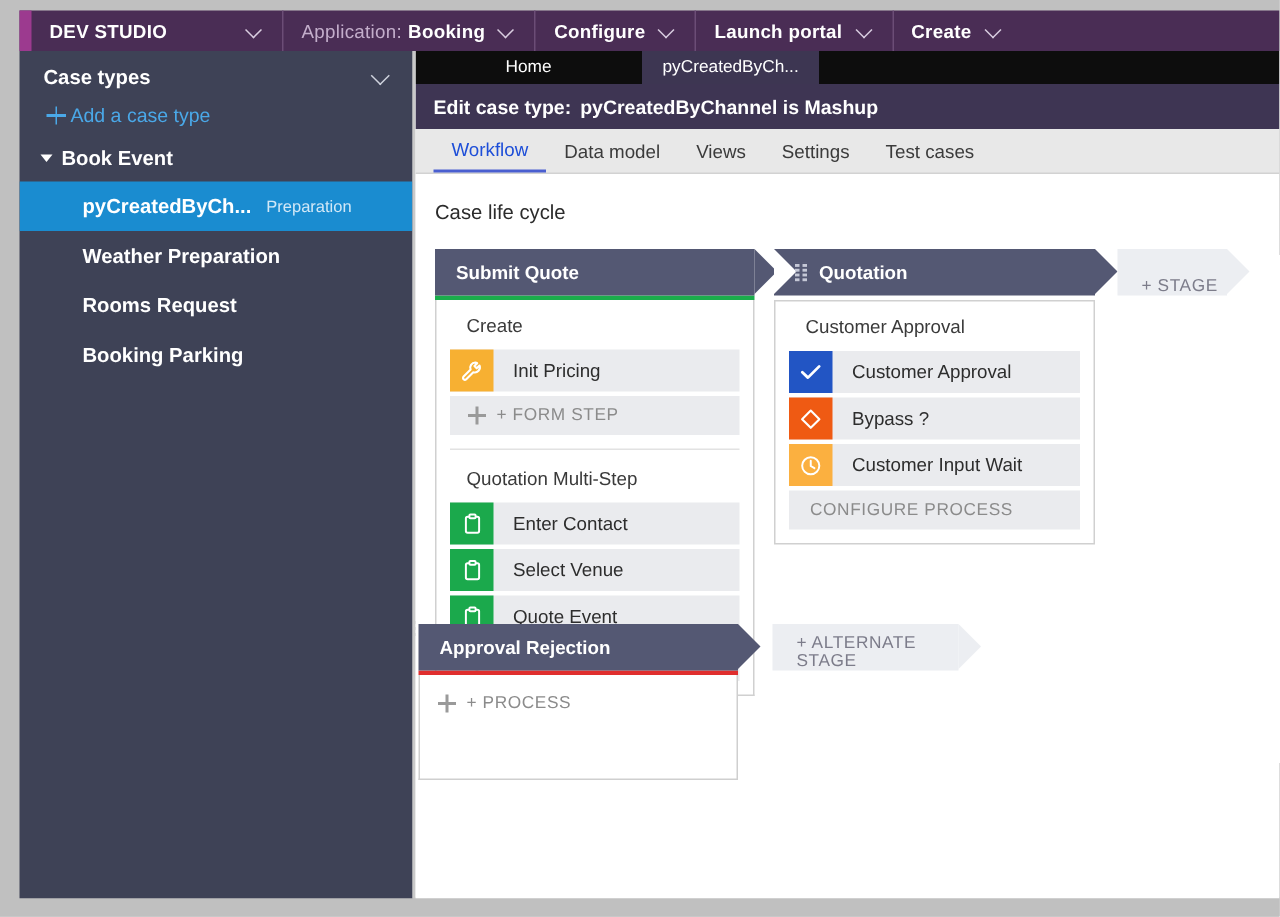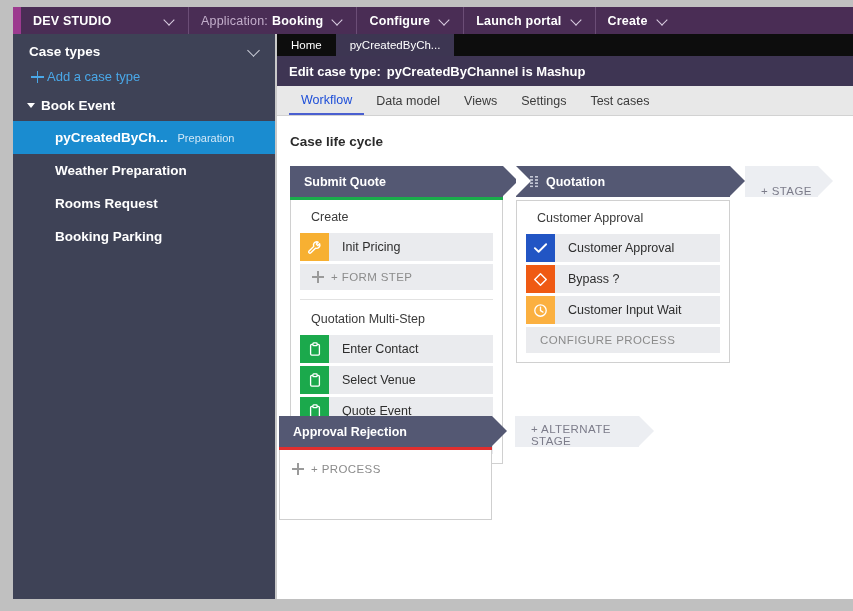--- a/index.html
+++ b/index.html
@@ -146,20 +146,21 @@
   }
   .tabstrip {
     height: 22px; background: #0d0d0d;
     display: flex; align-items: stretch;
   }
   .wtab {
     display: flex; align-items: center;
     padding: 0 14px;
     color: #ffffff; font-size: 11.5px;
     cursor: pointer;
+    margin-left: 46px;
   }
   .wtab.active { background: #3d3652; }
   .titlebar {
     height: 30px; background: #3e3553;
     display: flex; align-items: center;
     padding-left: 12px;
     color: #ffffff; font-size: 13px; font-weight: bold;
   }
   .titlebar .tl { margin-right: 6px; }
   .subtabs {
@@ -176,21 +177,21 @@
   }
   .stab.active { color: #1d4ed8; border-bottom: 2.5px solid #4a5fd0; }
 
   .canvas {
     position: relative;
     height: 482px;
     background: #ffffff;
     padding: 18px 0 0 13px;
   }
   .canvas-title {
-    font-size: 13.5px; font-weight: bold; color: #2b2b2b;
+    font-size: 13.5px; font-weight: normal; color: #2b2b2b;
     margin-bottom: 17px;
   }
 
   
   .stage-row { position: relative; }
   .stage-col { position: absolute; top: 0; }
 
   .stage-head {
     position: relative;
     height: 31px;

